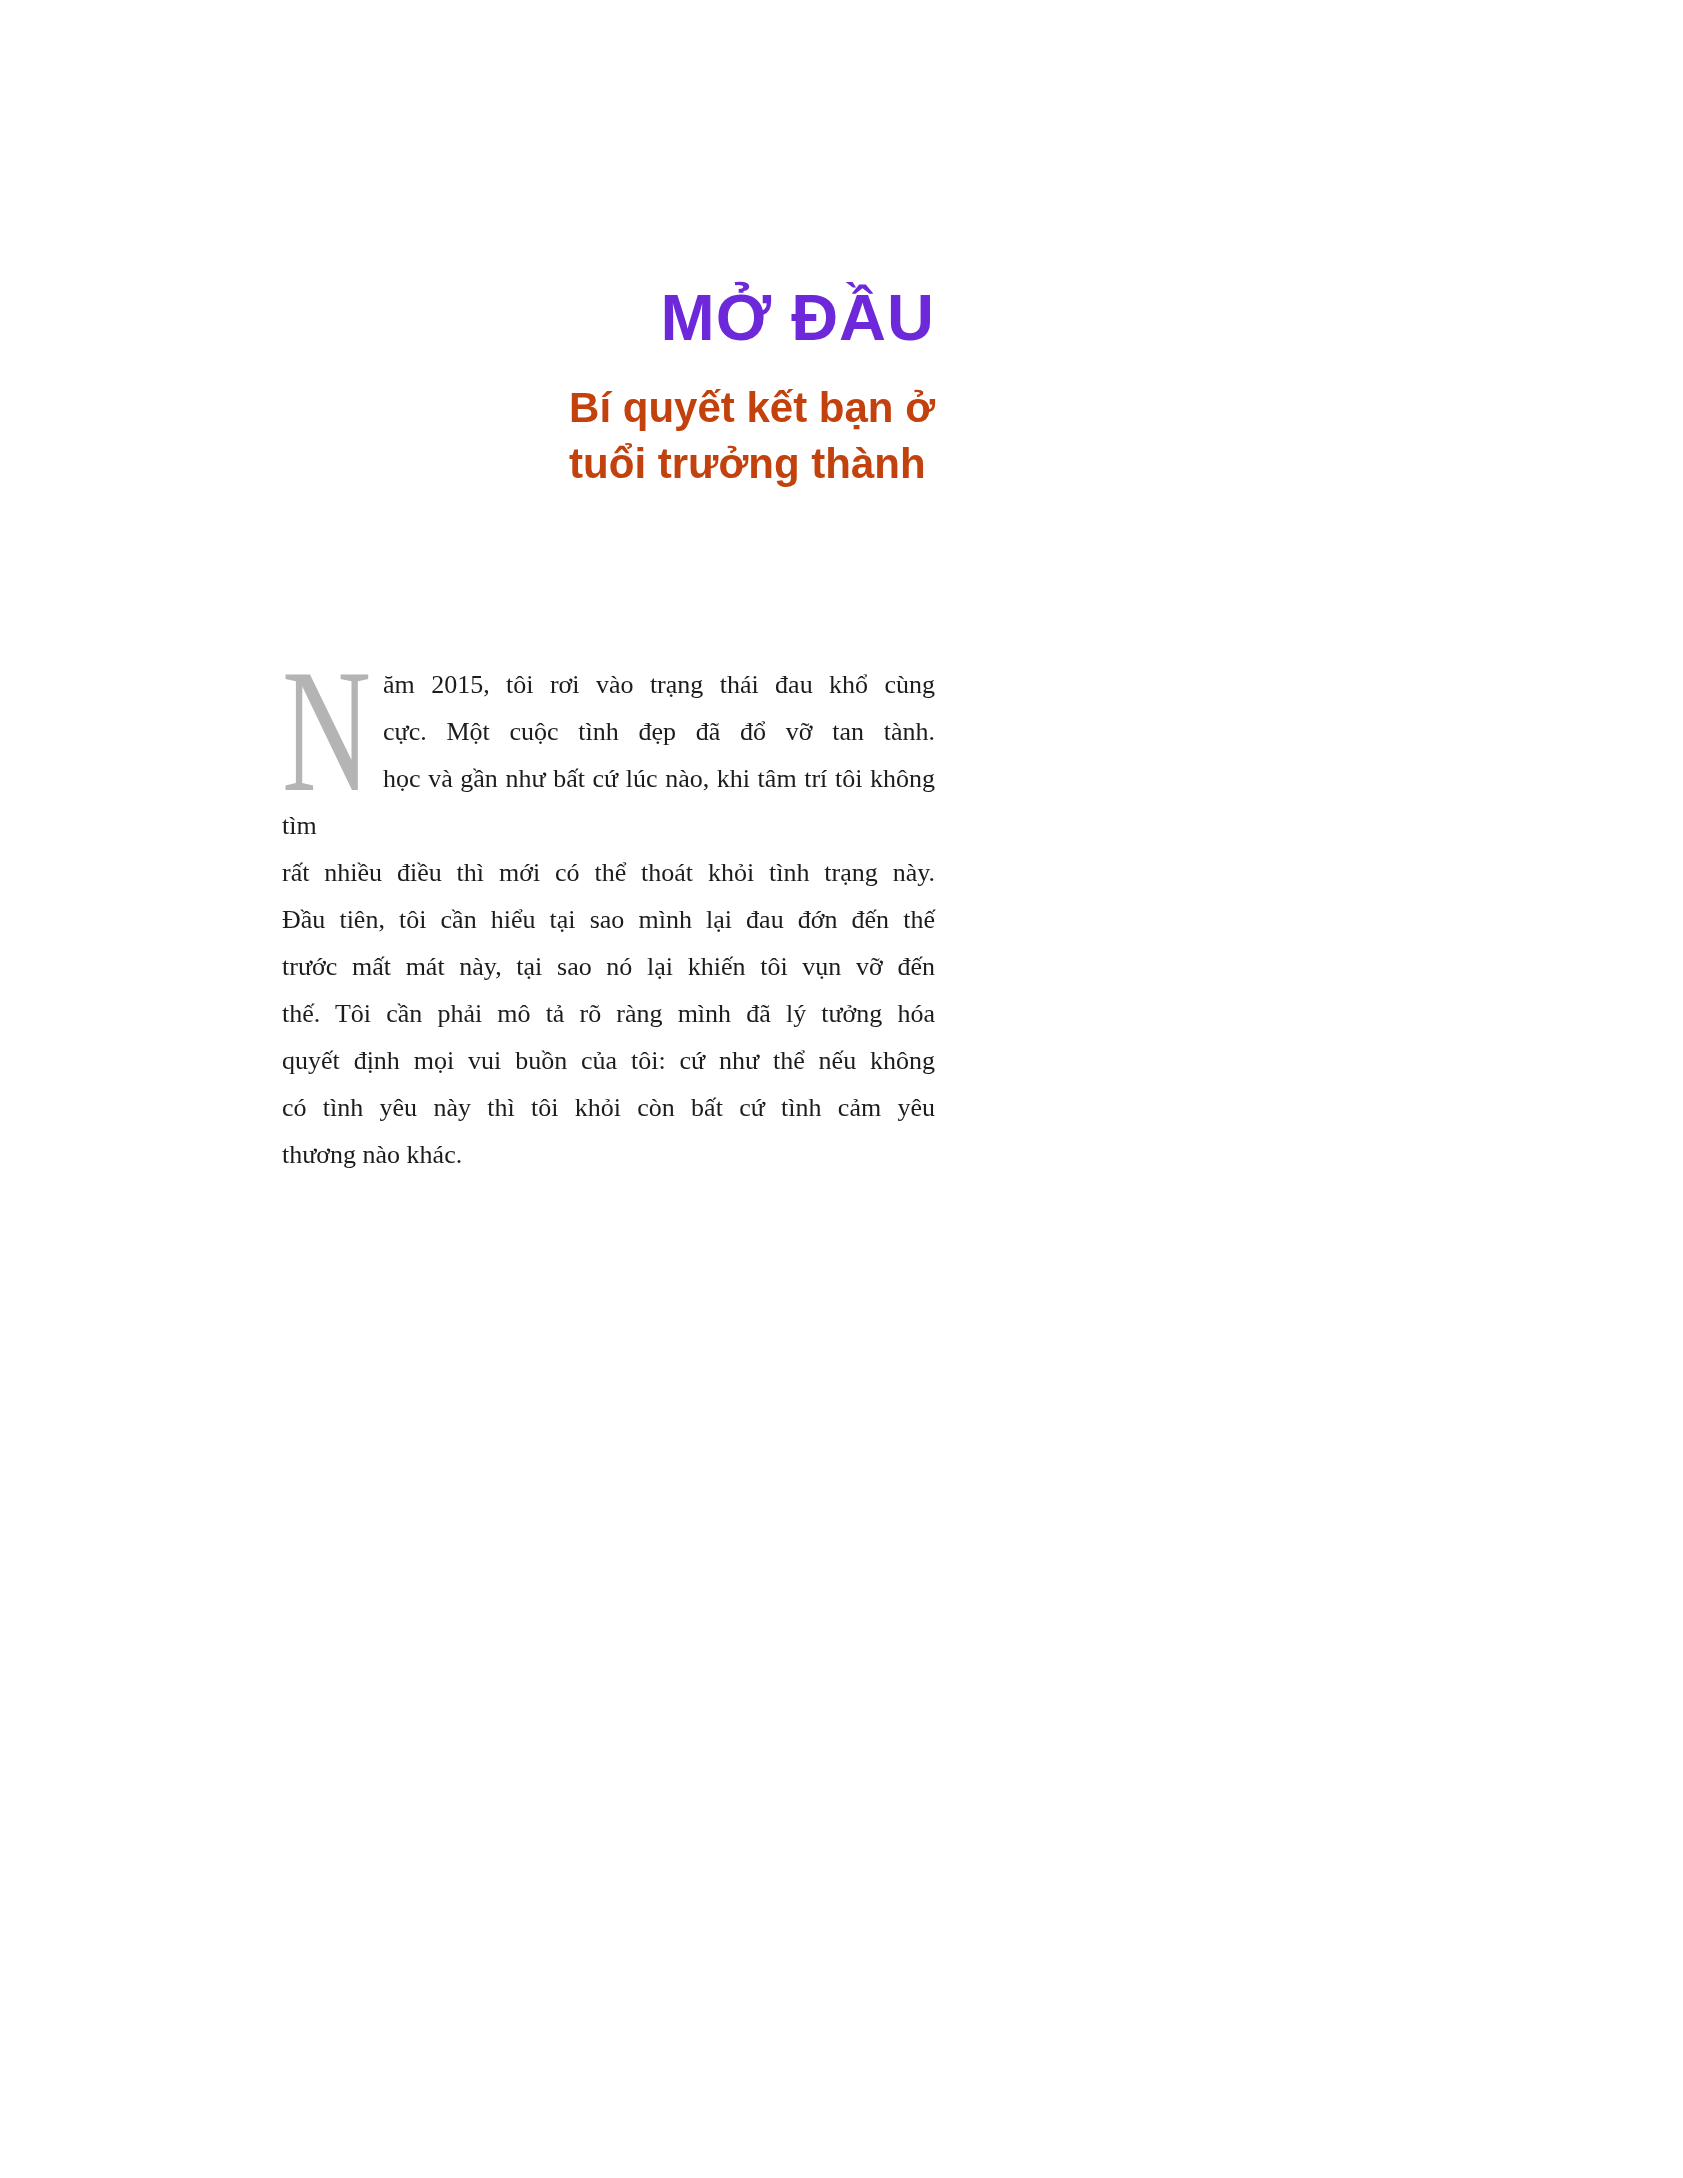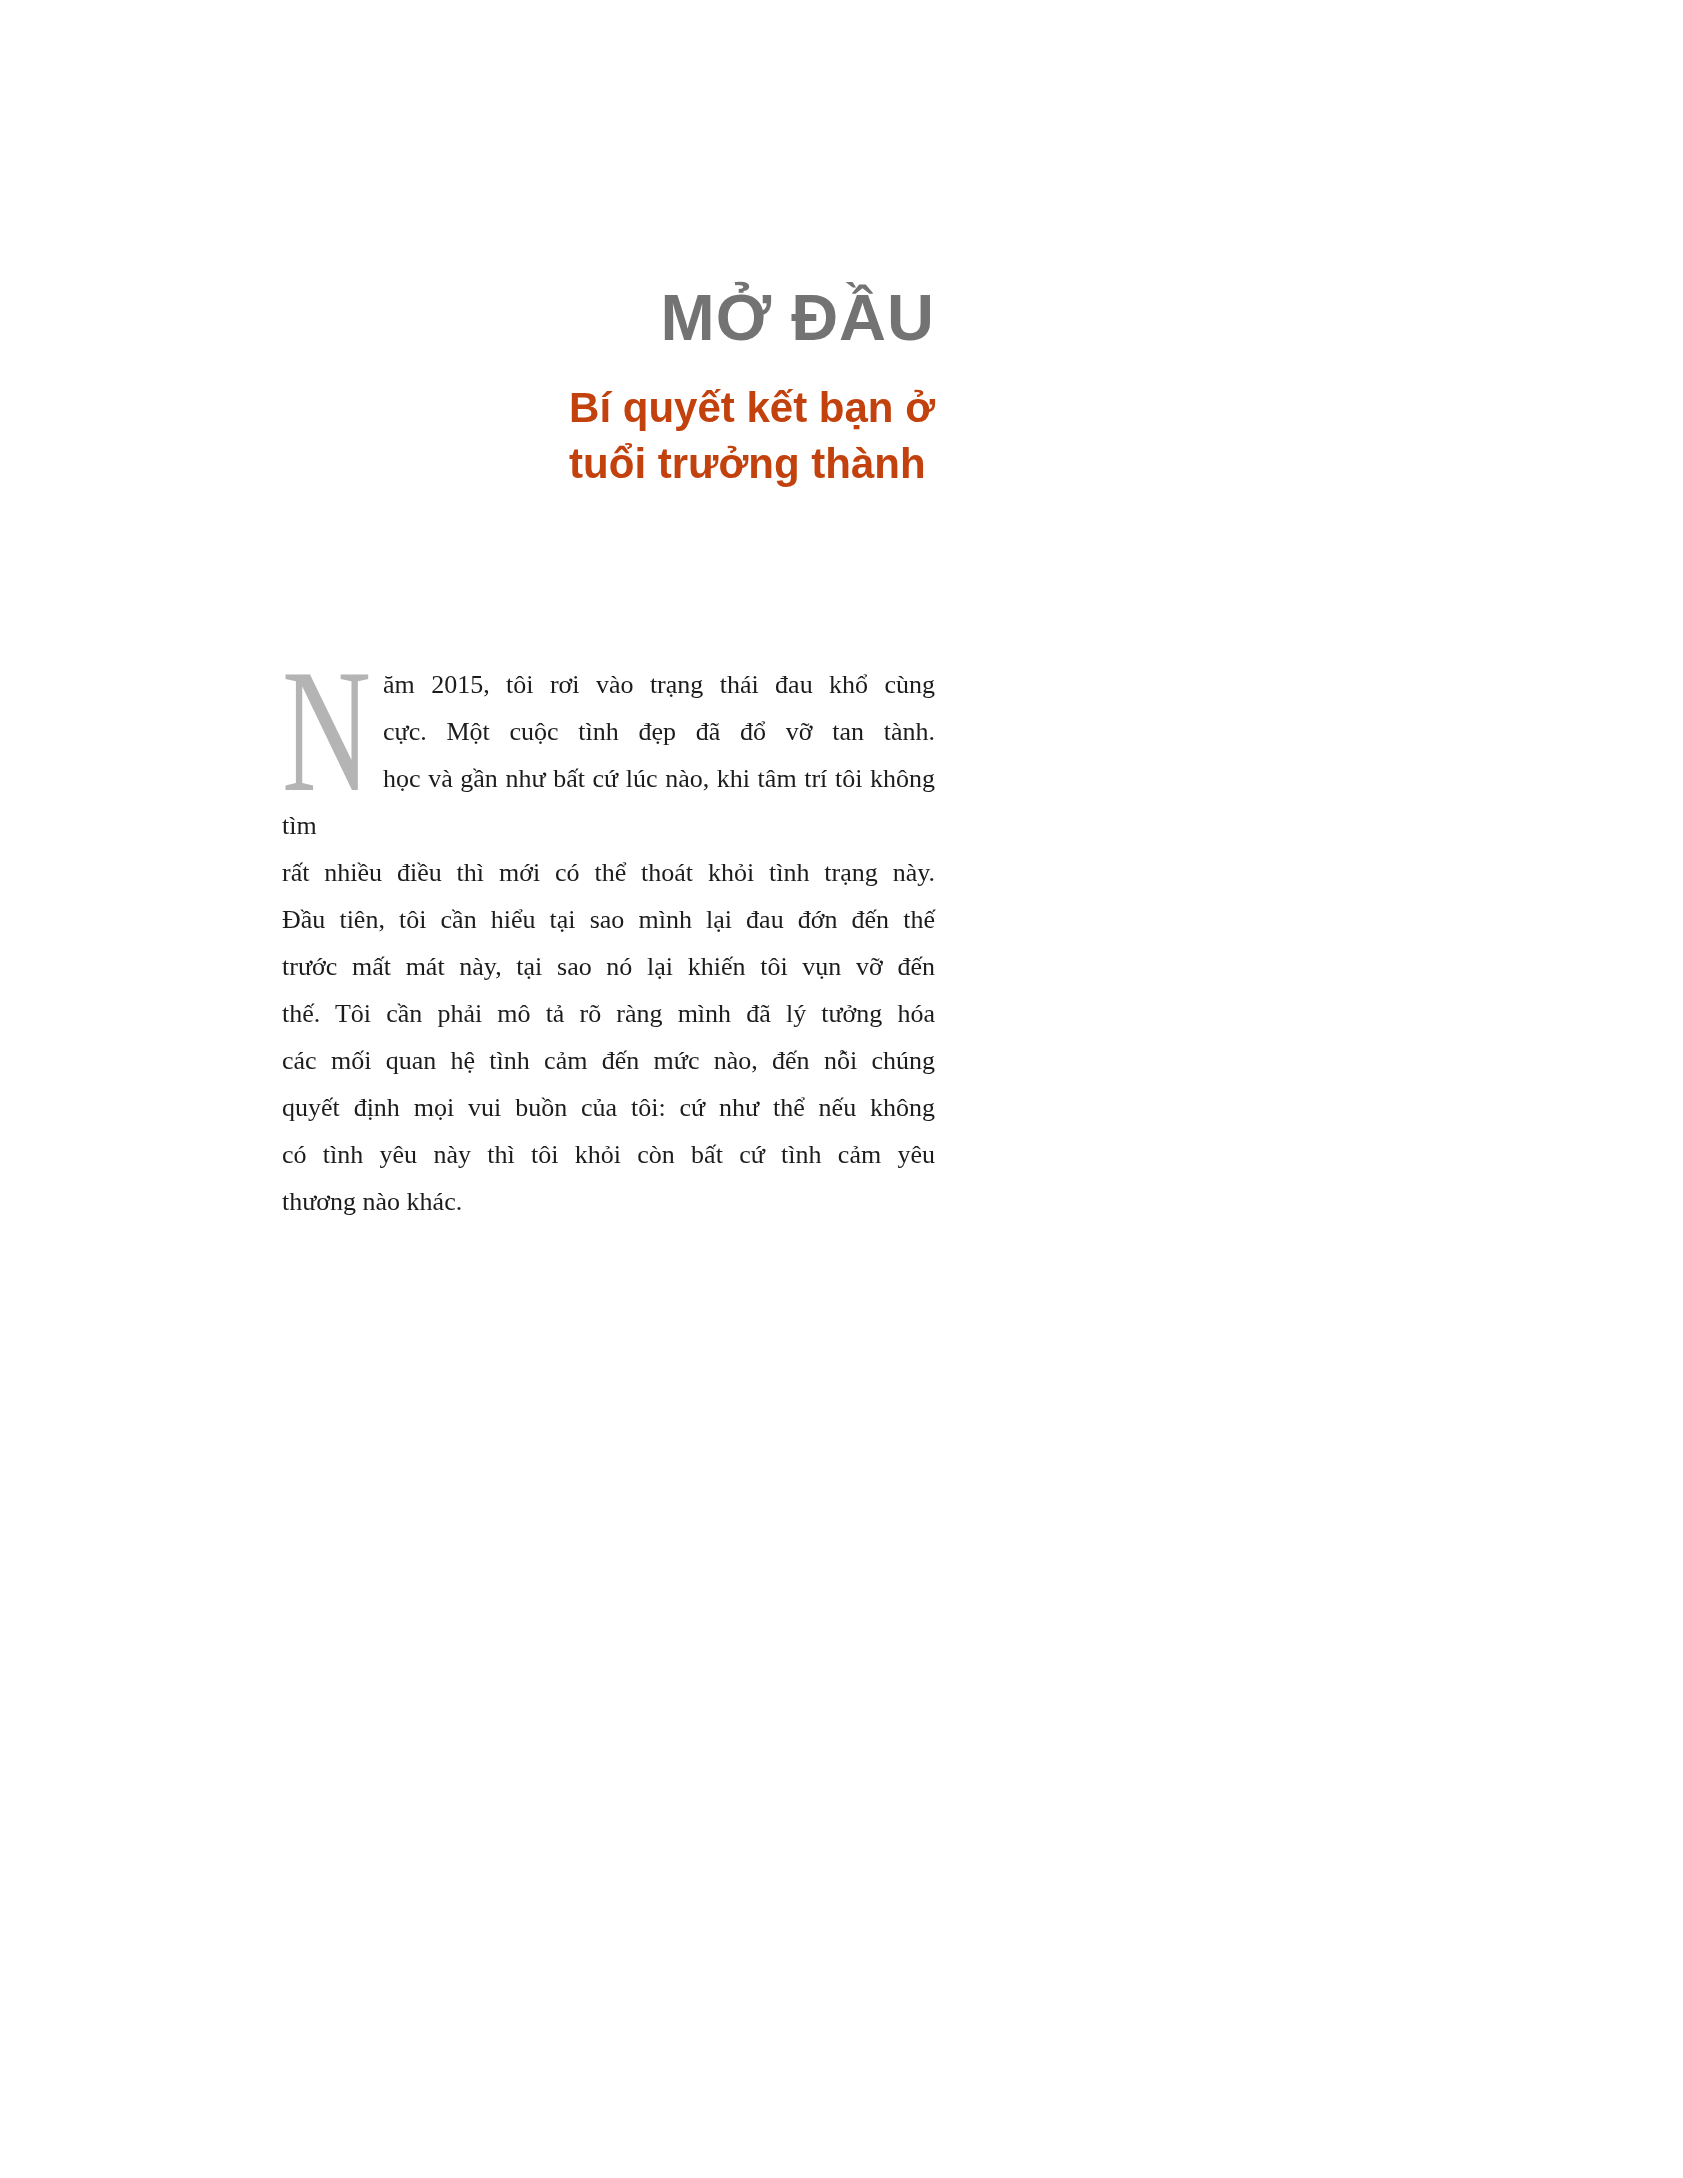--- a/index.html
+++ b/index.html
@@ -22,21 +22,21 @@
     top: 285px;
     width: 653px;
     text-align: right;
     font-family: "Liberation Sans", sans-serif;
   }
   .chapter-title {
     display: block;
     font-size: 65px;
     font-weight: 800;
     letter-spacing: 1px;
-    color: #737373;
+    color: #6d28d9;
     line-height: 1.0;
   }
   .chapter-subtitle {
     display: inline-block;
     margin-top: 30px;
     text-align: left;
     font-size: 42px;
     font-weight: 700;
     color: #c2410c;
     line-height: 56px;
@@ -95,21 +95,20 @@
       <div class="dropcap">
         <span>N</span>
       </div>
       <div class="text-line">ăm 2015, tôi rơi vào trạng thái đau khổ cùng</div>
       <div class="text-line">cực. Một cuộc tình đẹp đã đổ vỡ tan tành.</div>
       <div class="text-line">học và gần như bất cứ lúc nào, khi tâm trí tôi không tìm</div>
       <div class="text-line">rất nhiều điều thì mới có thể thoát khỏi tình trạng này.</div>
       <div class="text-line">Đầu tiên, tôi cần hiểu tại sao mình lại đau đớn đến thế</div>
       <div class="text-line">trước mất mát này, tại sao nó lại khiến tôi vụn vỡ đến</div>
       <div class="text-line">thế. Tôi cần phải mô tả rõ ràng mình đã lý tưởng hóa</div>
-      <div class="text-line">các mối quan hệ tình cảm đến mức nào, đến nỗi chúng</div>
       <div class="text-line">quyết định mọi vui buồn của tôi: cứ như thể nếu không</div>
       <div class="text-line">có tình yêu này thì tôi khỏi còn bất cứ tình cảm yêu</div>
       <div class="text-line last">thương nào khác.</div>
     </div>
 
 
   </div>
 
 </div>
 

